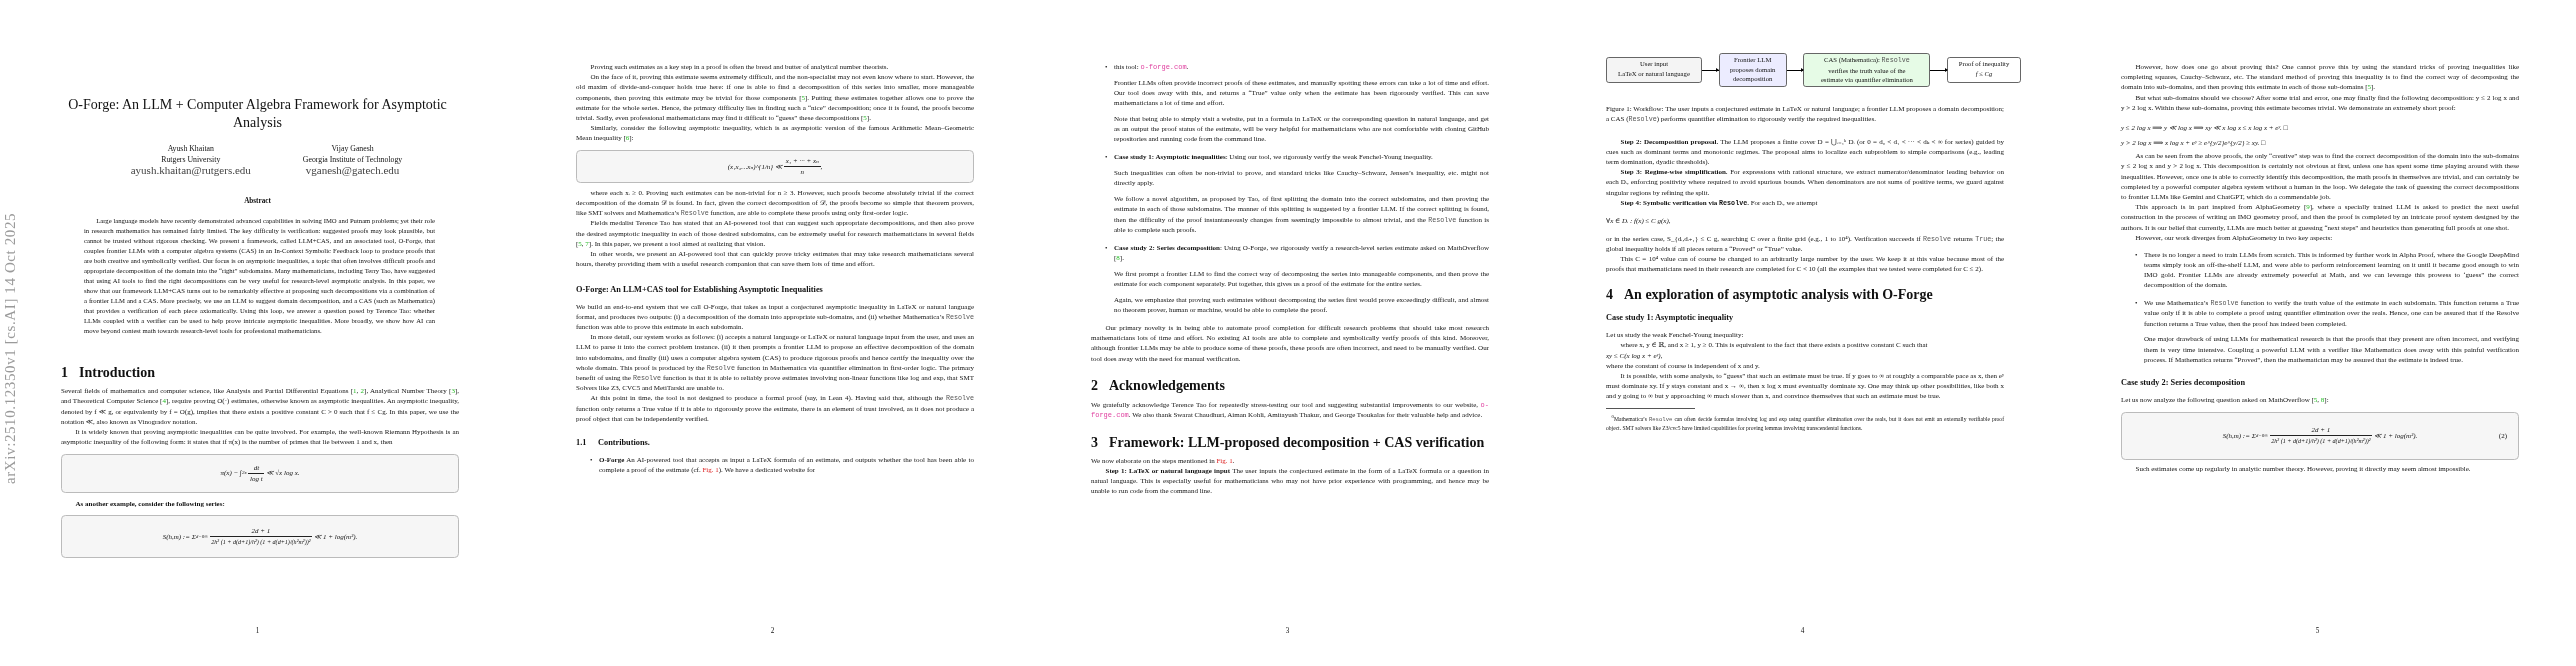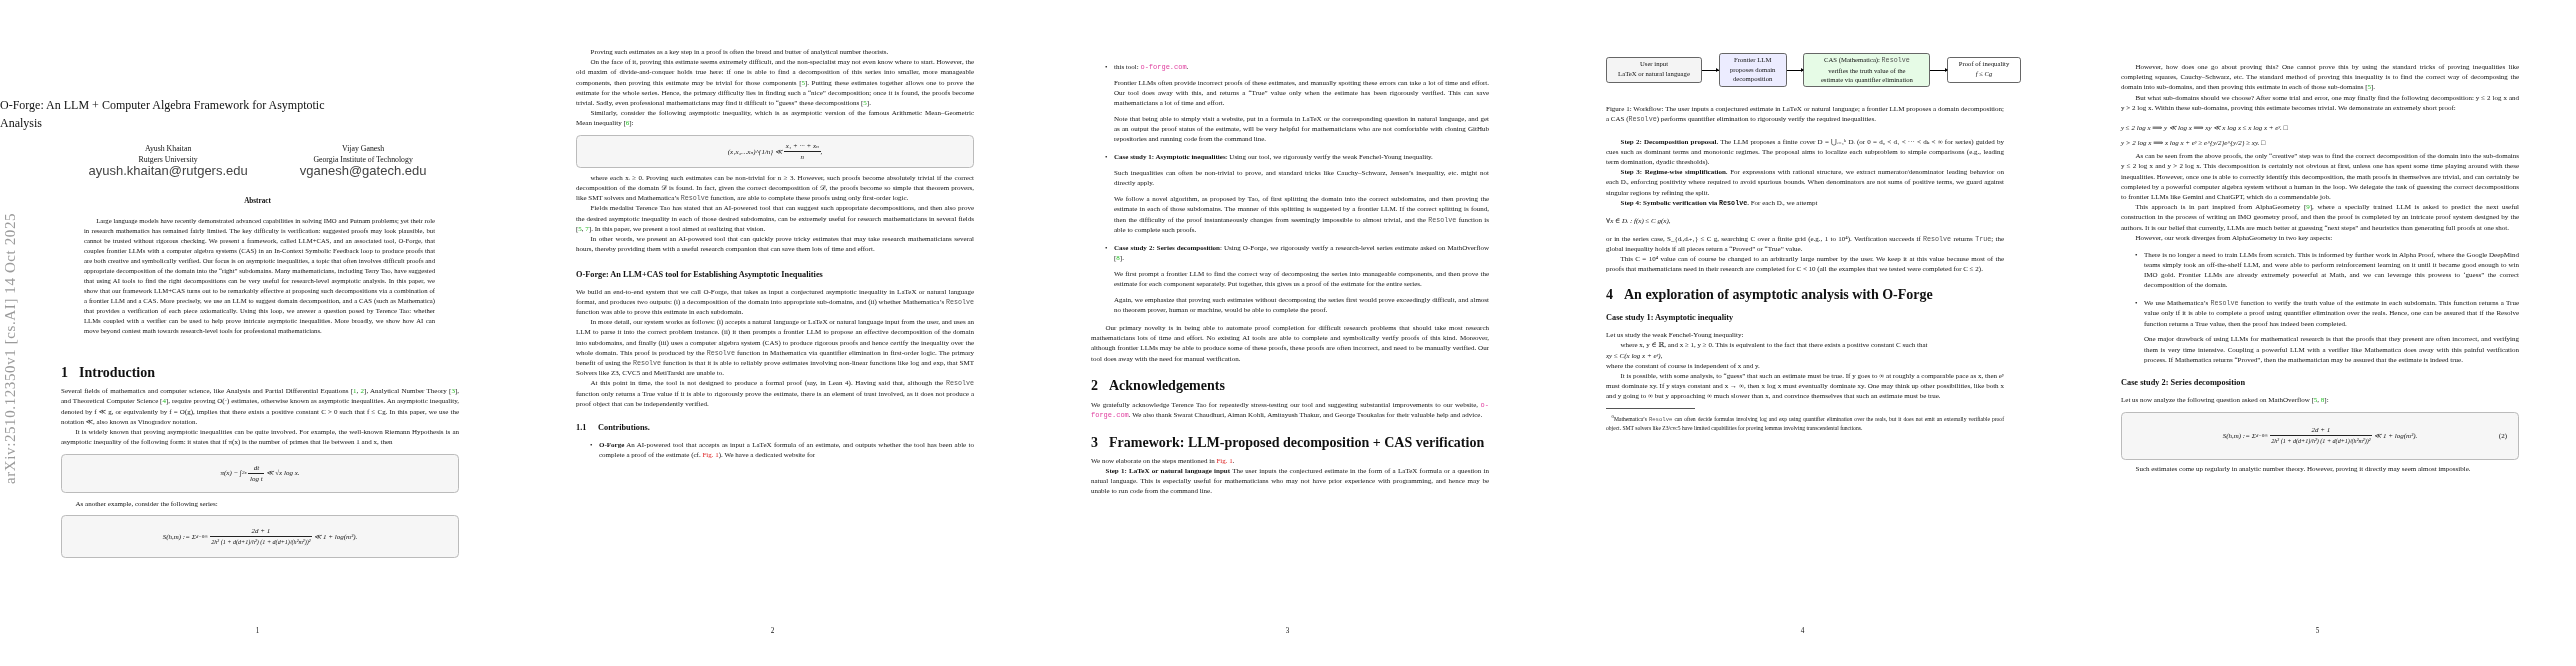--- a/index.html
+++ b/index.html
@@ -20,23 +20,23 @@
   .h2 { font-weight:bold; font-size:8.3px; margin:0; line-height:12.2px; text-align:left; }
   .h2 .num { display:inline-block; width:22px; }
   .mathbox { border:0.6px solid #bbb; border-radius:4.4px; background:#f6f6f6; text-align:center;
              font-style:italic; position:relative; box-sizing:border-box; display:flex; align-items:center; justify-content:center; }
   .mathbox .eqn { position:absolute; right:11px; font-style:normal; }
   .math-c { text-align:left; font-style:italic; }
   .pageno { position:absolute; left:0; width:100%; text-align:center; top:627px; font-size:7.2px; }
   ul.bul { margin:0; padding-left:23px; list-style:none; }
   ul.bul li { position:relative; }
   ul.bul li:before { content:"•"; position:absolute; left:-9px; }
-  .title { position:absolute; left:0; width:515px; top:96px; font-size:12px; line-height:18px; }
-  .authors { position:absolute; top:143px; left:0; width:515px; display:flex; justify-content:center; gap:52px; font-size:7.8px; line-height:11px; text-align:center; }
-  .authors .email { font-family:Liberation Sans, sans-serif; font-size:13px; color:#444; }
+  .title { position:absolute; left:0; width:515px; text-align:center; top:96px; font-size:14px; line-height:18px; }
+  .authors { position:absolute; top:143px; left:0; width:515px; display:flex; justify-content:center; gap:52px; font-size:7.8px; line-height:11px; text-align:center;padding-left:9px; }
+  .authors .email { font-family:Liberation Serif, serif; font-size:11px; color:#444; }
   .abs-h { position:absolute; top:197px; left:0; width:515px; text-align:center; font-weight:bold; font-size:7.2px; }
   .abstract { position:absolute; top:209px; left:84px; width:351px; font-size:6.7px; line-height:10px; text-align:justify; text-indent:12.2px; }
   .arxiv { position:absolute; left:2.2px; top:484px; transform:rotate(-90deg); transform-origin:0 0;
            font-family:"Liberation Serif", serif; font-size:15px; color:#9a9a9a; white-space:nowrap; letter-spacing:0.6px; }
   .flow { position:absolute; top:53px; left:61px; width:417px; height:34px; display:flex; align-items:center; }
   .fbox { border:0.6px solid #666; border-radius:2.8px; text-align:center; font-size:6.7px; line-height:9.4px; box-sizing:border-box; padding:1.1px 3.3px; }
   .arrow { width:9px; height:0.6px; background:#000; position:relative; margin:0 0; }
   .arrow:after { content:""; position:absolute; right:-0.6px; top:-2.2px; border-left:3.9px solid #000; border-top:2.5px solid transparent; border-bottom:2.5px solid transparent; }
   .footrule { width:89px; border-top:0.6px solid #555; margin:6.7px 0 3.3px 0; }
   .footnote { font-size:5.6px; line-height:8.3px; text-align:justify; }
@@ -75,35 +75,35 @@
       <p class="p sp"><span>Several fields of mathematics and computer science, like Analysis and Partial Differential Equations [</span><span class="link-g">1</span>, <span class="link-g">2</span><span>], Analytical Number Theory [</span><span class="link-g">3</span><span>], and Theoretical Computer Science [</span><span class="link-g">4</span><span>], require proving O(·) estimates, otherwise known as asymptotic inequalities. An asymptotic inequality, denoted by f ≪ g, or equivalently by f = O(g), implies that there exists a positive constant C &gt; 0 such that f ≤ Cg. In this paper, we use the notation ≪, also known as Vinogradov notation.</span></p>
       <p class="p ind">It is widely known that proving asymptotic inequalities can be quite involved. For example, the well-known Riemann Hypothesis is an asymptotic inequality of the following form: it states that if π(x) is the number of primes that lie between 1 and x, then</p>
       <div class="mathbox" style="height:39px;margin-top:6.7px;">
         <span>π(x) − ∫</span><sub style="font-size:5px">2</sub><sup style="font-size:5px">x</sup>&nbsp;
         <span class="frac">
             <span>dt</span>
             <span class="den">log t</span>
           </span>&nbsp;
         <span>≪ √x log x.</span>
       </div>
-      <p class="p ind" style="margin-top:5.6px;">As another example, consider the following series:</p>
+      <p class="p ind" style="margin-top:5.6px;font-weight:bold;">As another example, consider the following series:</p>
       <div class="mathbox" style="height:43px;margin-top:6.7px;">
         <span>S(h,m) := Σ</span><sub style="font-size:5px">d=0</sub><sup style="font-size:5px">∞</sup>&nbsp;
         <span class="frac">
             <span>2d + 1</span>
             <span class="den" style="font-size:6.1px">2h² (1 + d(d+1)/h²) (1 + d(d+1)/(h²m²))²</span>
           </span>&nbsp;
         <span>≪  1 + log(m²).</span>
       </div>
     </div>
     <div class="pageno">1</div>
   </div>
 
   <div class="page">
-    <div class="col" style="top:47px;">
+    <div class="col" style="top:62px;">
       <p class="p ind">Proving such estimates as a key step in a proof is often the bread and butter of analytical number theorists.</p>
       <p class="p ind"><span>On the face of it, proving this estimate seems extremely difficult, and the non-specialist may not even know where to start. However, the old maxim of divide-and-conquer holds true here: if one is able to find a decomposition of this series into smaller, more manageable components, then proving this estimate may be trivial for those components [</span><span class="link-g">5</span><span>]. Putting these estimates together allows one to prove the estimate for the whole series. Hence, the primary difficulty lies in finding such a “nice” decomposition; once it is found, the proofs become trivial. Sadly, even professional mathematicians may find it difficult to “guess” these decompositions [</span><span class="link-g">5</span><span>].</span></p>
       <p class="p ind"><span>Similarly, consider the following asymptotic inequality, which is as asymptotic version of the famous Arithmetic Mean–Geometric Mean inequality [</span><span class="link-g">6</span><span>]:</span></p>
       <div class="mathbox" style="height:33px;margin:6.7px 0 4.4px;">
         <span>(x₁x₂…xₙ)^{1/n} ≪</span>&nbsp;
         <span class="frac">
             <span>x₁ + ··· + xₙ</span>
             <span class="den">n</span>
           </span><span>,</span>
       </div>

